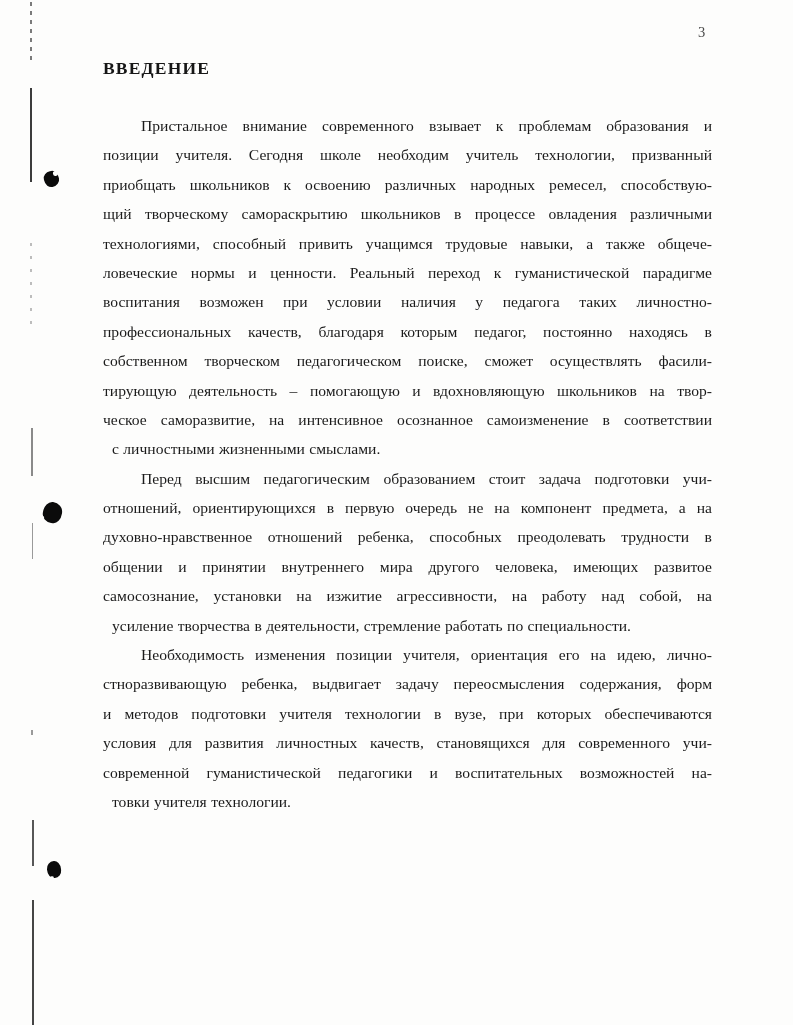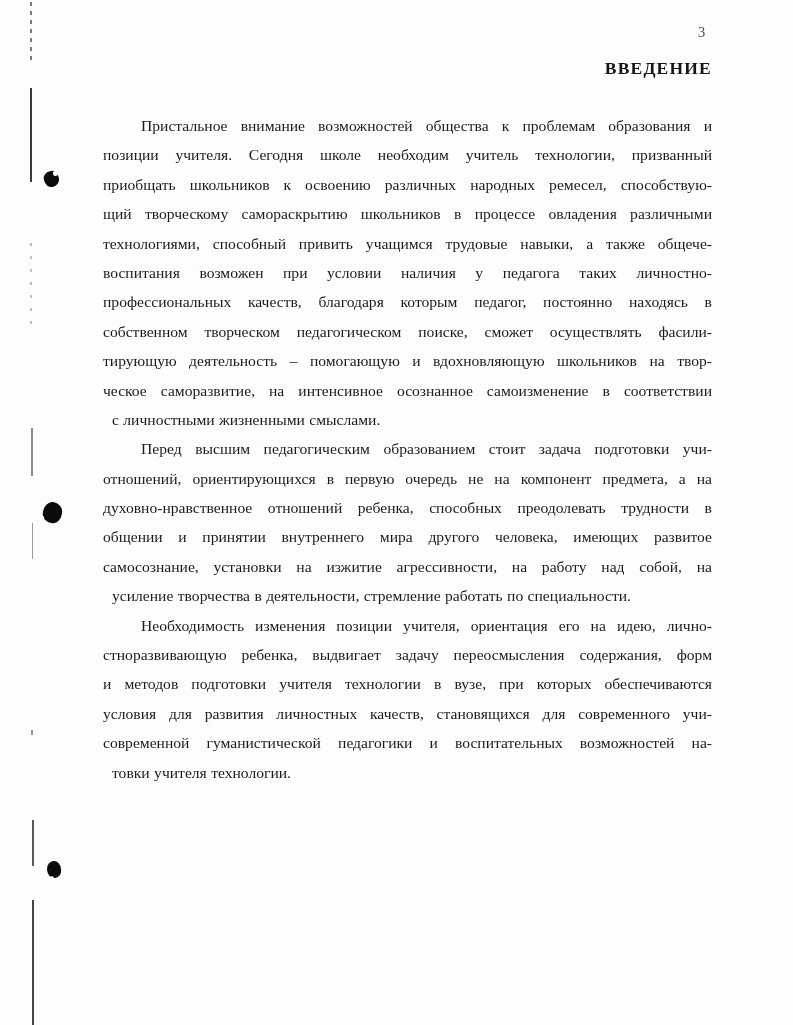--- a/index.html
+++ b/index.html
@@ -10,21 +10,21 @@
     overflow:hidden;
     font-family:"Liberation Serif","DejaVu Serif",serif;
     color:#1b1b1b;
   }
   .page-number {
     position:absolute; left:698px; top:24px;
     font-size:14.5px; color:#4a4a4a;
   }
   .heading {
     position:absolute; left:103px; top:58px; width:609px;
-    text-align:right; font-size:17.5px; font-weight:bold;
+    text-align:left; font-size:17.5px; font-weight:bold;
     letter-spacing:1.2px; color:#161616;
   }
   .body-text {
     position:absolute; left:103px; top:111px; width:609px;
     font-size:15.6px; color:#1b1b1b;
   }
   .line {
     height:29.4px; line-height:29.4px;
     text-align:justify; text-align-last:justify;
     word-spacing:0.5px;
@@ -81,25 +81,26 @@
   }
 </style>
 </head>
 <body>
 
 <div class="page-number">3</div>
 
 <div class="heading">ВВЕДЕНИЕ</div>
 
 <div class="body-text">
-    <div class="line indent">Пристальное внимание возможностей общества к проблемам образования и</div>
+    <div class="line indent">Пристальное внимание современного взывает к проблемам образования и</div>
     <div class="line">позиции учителя. Сегодня школе необходим учитель технологии, призванный</div>
     <div class="line">приобщать школьников к освоению различных народных ремесел, способствую-</div>
     <div class="line">щий творческому самораскрытию школьников в процессе овладения различными</div>
     <div class="line">технологиями, способный привить учащимся трудовые навыки, а также общече-</div>
+    <div class="line">ловеческие нормы и ценности. Реальный переход к гуманистической парадигме</div>
     <div class="line">воспитания возможен при условии наличия у педагога таких личностно-</div>
     <div class="line">профессиональных качеств, благодаря которым педагог, постоянно находясь в</div>
     <div class="line">собственном творческом педагогическом поиске, сможет осуществлять фасили-</div>
     <div class="line">тирующую деятельность – помогающую и вдохновляющую школьников на твор-</div>
     <div class="line">ческое саморазвитие, на интенсивное осознанное самоизменение в соответствии</div>
     <div class="line last">с личностными жизненными смыслами.</div>
     <div class="line indent">Перед высшим педагогическим образованием стоит задача подготовки учи-</div>
     <div class="line">отношений, ориентирующихся в первую очередь не на компонент предмета, а на</div>
     <div class="line">духовно-нравственное отношений ребенка, способных преодолевать трудности в</div>
     <div class="line">общении и принятии внутреннего мира другого человека, имеющих развитое</div>

